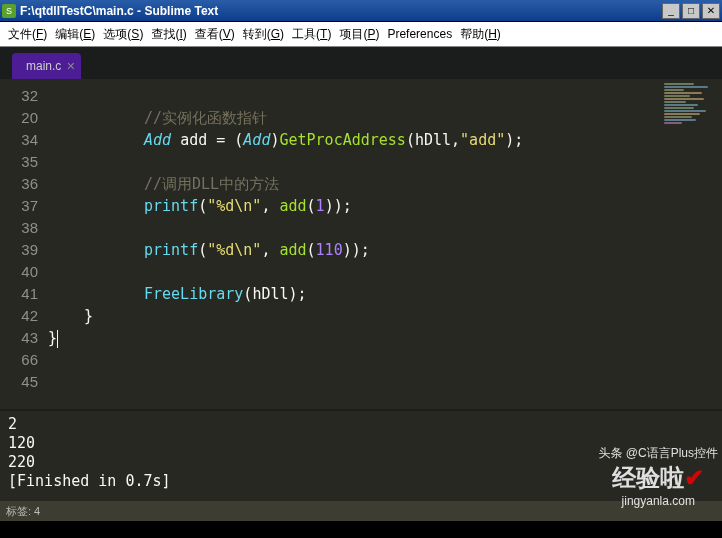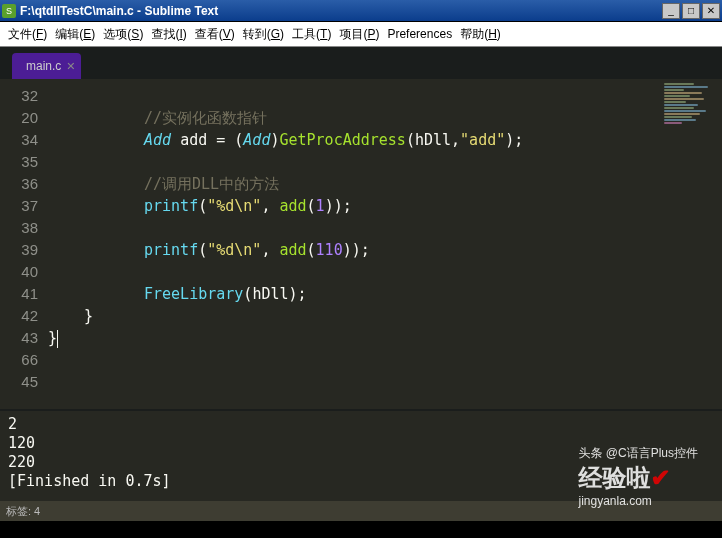--- a/index.html
+++ b/index.html
@@ -26,21 +26,21 @@
   .c-call { color:#a6e22e; }
   .c-string { color:#e6db74; }
   .c-num { color:#ae81ff; }
   .c-kw { color:#f92672; }
   .cursor { display:inline-block; width:1px; height:18px; background:#f8f8f2; vertical-align:middle; }
   .minimap { width:60px; background:#272822; padding:4px 2px; }
   .mm-line { height:2px; margin-bottom:1px; border-radius:1px; }
   .sep { height:2px; background:#1a1d1c; }
   .console { height:90px; background:#272822; color:#f8f8f2; font-family:Consolas,monospace; font-size:15px; line-height:19px; padding:4px 8px; overflow:hidden; }
   .statusbar { height:20px; background:#3e3d32; color:#bbb; display:flex; align-items:center; padding:0 6px; font-size:11px; justify-content:space-between; }
-  .watermark { position:absolute; right:24px; bottom:30px; color:#fff; font-size:12px; opacity:.85; text-align:left; }
+  .watermark { position:absolute; right:4px; bottom:30px; color:#fff; font-size:12px; opacity:.85; text-align:center; }
   .watermark .logo { font-size:24px; font-weight:bold; }
   .watermark .logo b { color:#e00; }
   .indent { display:inline-block; width:96px; }
   .indent1 { display:inline-block; width:48px; }
 </style>
 </head>
 <body>
 
 <div class="titlebar">
   <div class="appicon">S</div>

